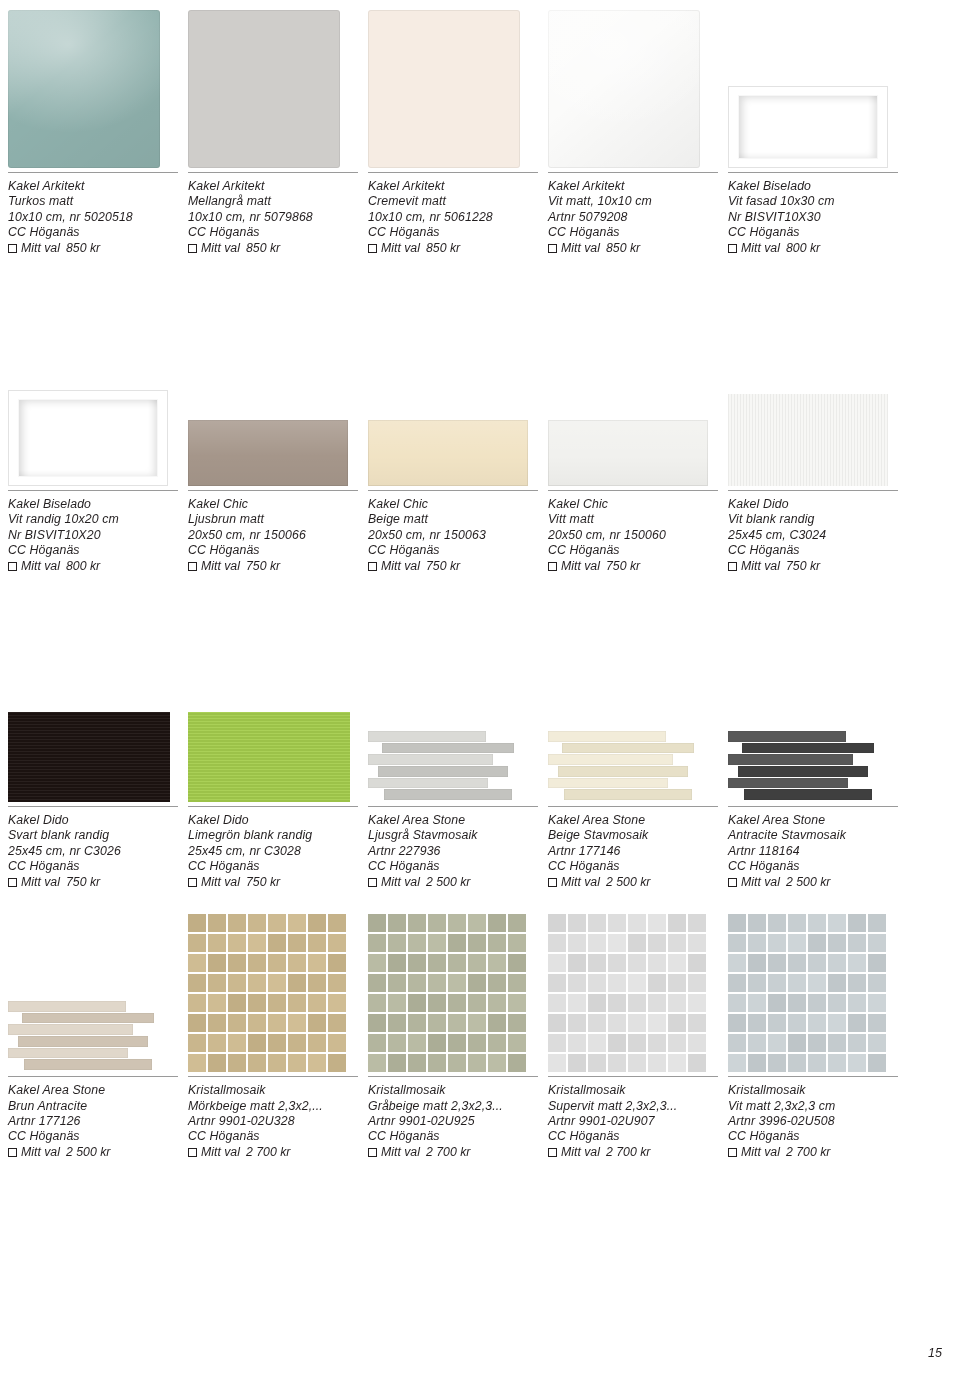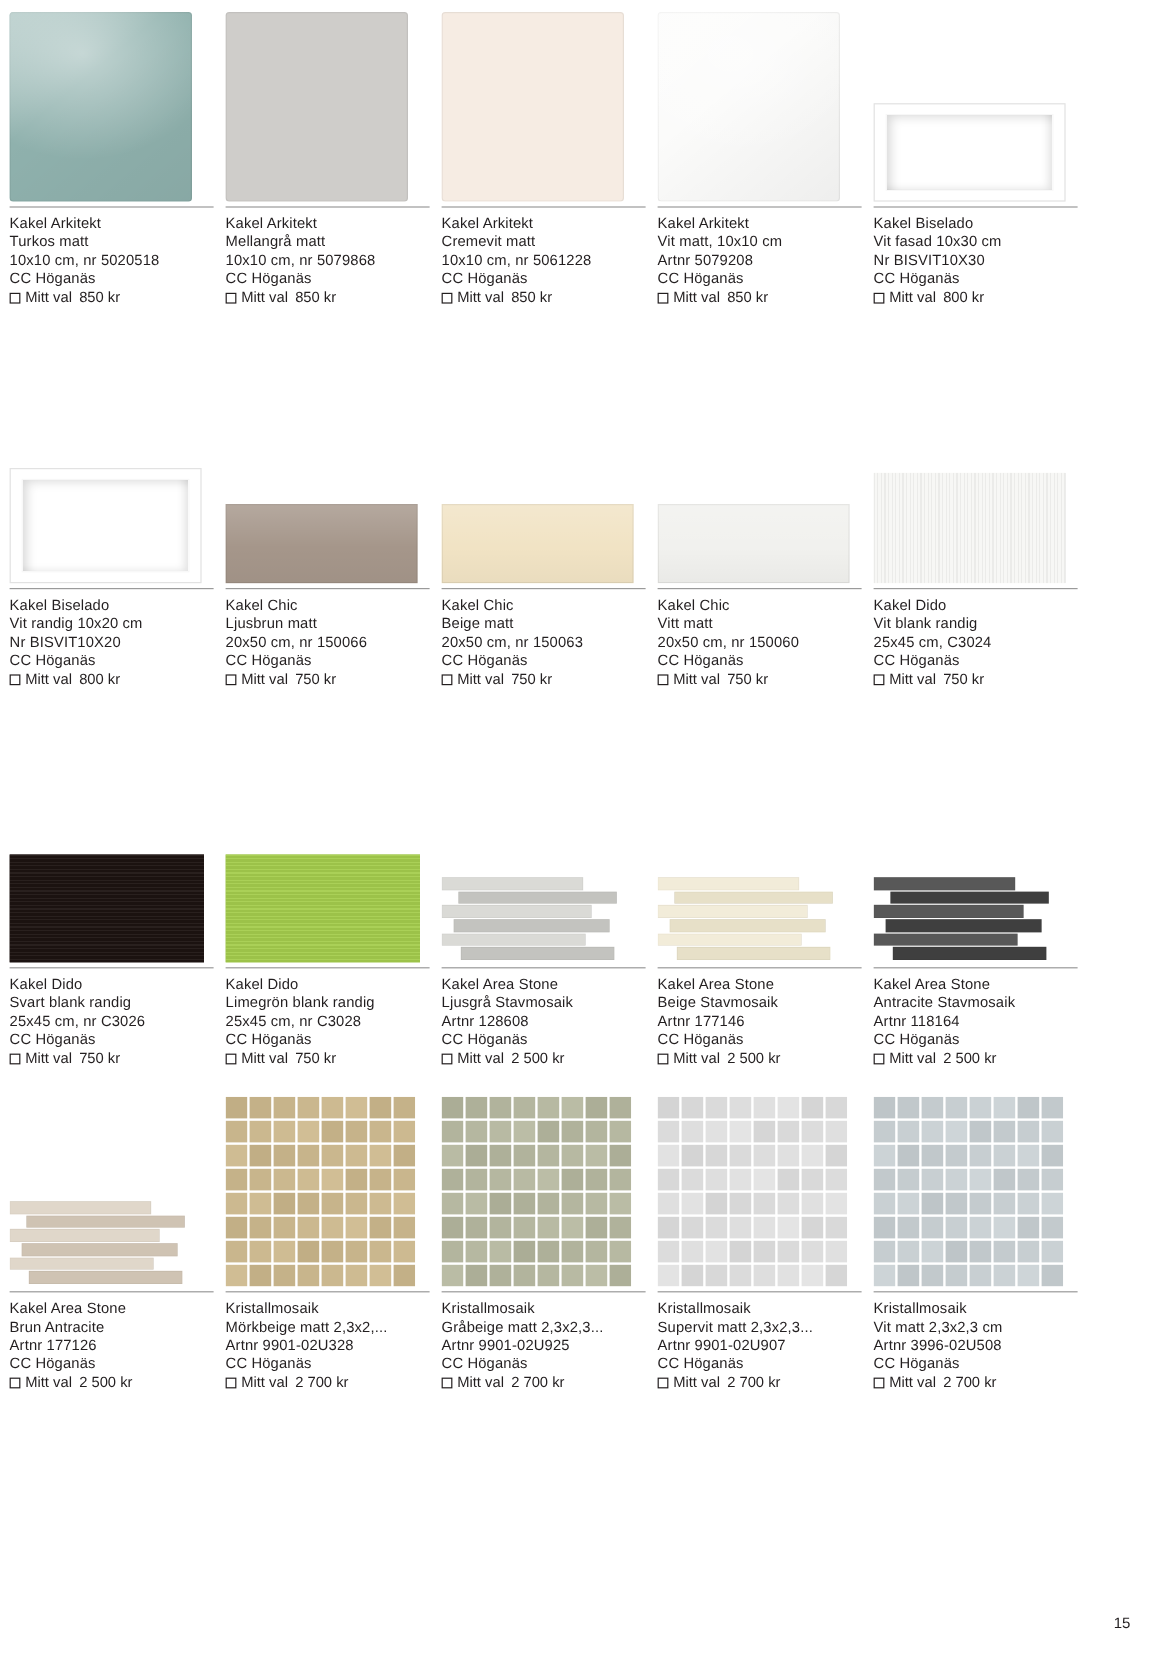--- a/index.html
+++ b/index.html
@@ -15,20 +15,21 @@
     color: #231f20;
     position: relative;
     overflow: hidden;
   }
 
   .catalog-page {
     width: 960px;
     height: 1378px;
     position: relative;
     padding: 0 8px;
+    font-style: italic;
   }
 
   .product-row {
     display: flex;
     width: 944px;
     margin: 0 0 0 0;
   }
 
   .product-cell {
     width: 180px;
@@ -416,21 +417,21 @@
             <div class="stick-bar" style="margin-left: 14px; width: 132px; background: rgb(195, 195, 191); box-shadow: rgba(0, 0, 0, 0.07) 0px 0px 0px 0.5px inset;"></div>
             <div class="stick-bar" style="margin-left: 0px; width: 125px; background: rgb(218, 218, 214); box-shadow: rgba(0, 0, 0, 0.07) 0px 0px 0px 0.5px inset;"></div>
             <div class="stick-bar" style="margin-left: 10px; width: 130px; background: rgb(195, 195, 191); box-shadow: rgba(0, 0, 0, 0.07) 0px 0px 0px 0.5px inset;"></div>
             <div class="stick-bar" style="margin-left: 0px; width: 120px; background: rgb(218, 218, 214); box-shadow: rgba(0, 0, 0, 0.07) 0px 0px 0px 0.5px inset;"></div>
             <div class="stick-bar" style="margin-left: 16px; width: 128px; background: rgb(195, 195, 191); box-shadow: rgba(0, 0, 0, 0.07) 0px 0px 0px 0.5px inset;"></div>
           </div>
         </div>
         <div class="info">
           <div class="line">Kakel Area Stone</div>
           <div class="line">Ljusgrå Stavmosaik</div>
-          <div class="line">Artnr 128608</div>
+          <div class="line">Artnr 227936</div>
           <div class="line">CC Höganäs</div>
           <div class="price-row">
             <span class="checkbox"></span>
             <span class="mv">Mitt val</span>
             <span class="pr">2 500 kr</span>
           </div>
         </div>
       </div>
       <div class="product-cell">
         <div class="swatch-area">

